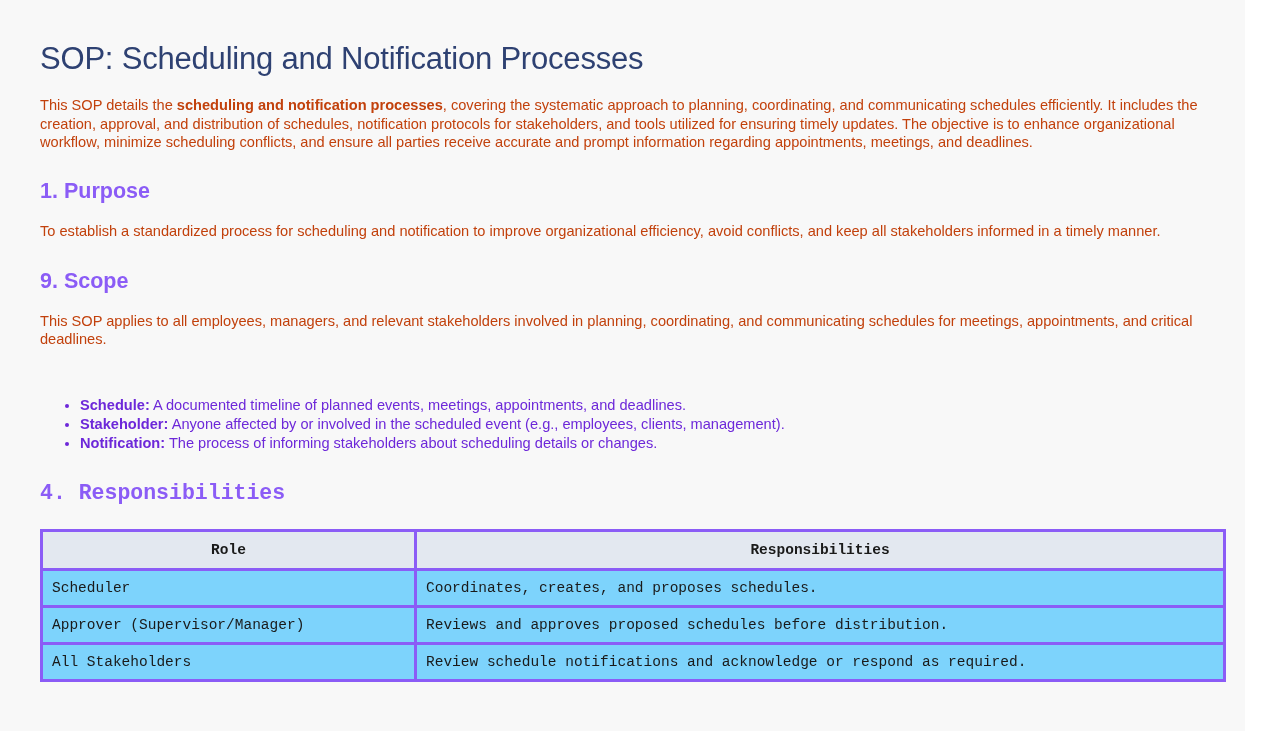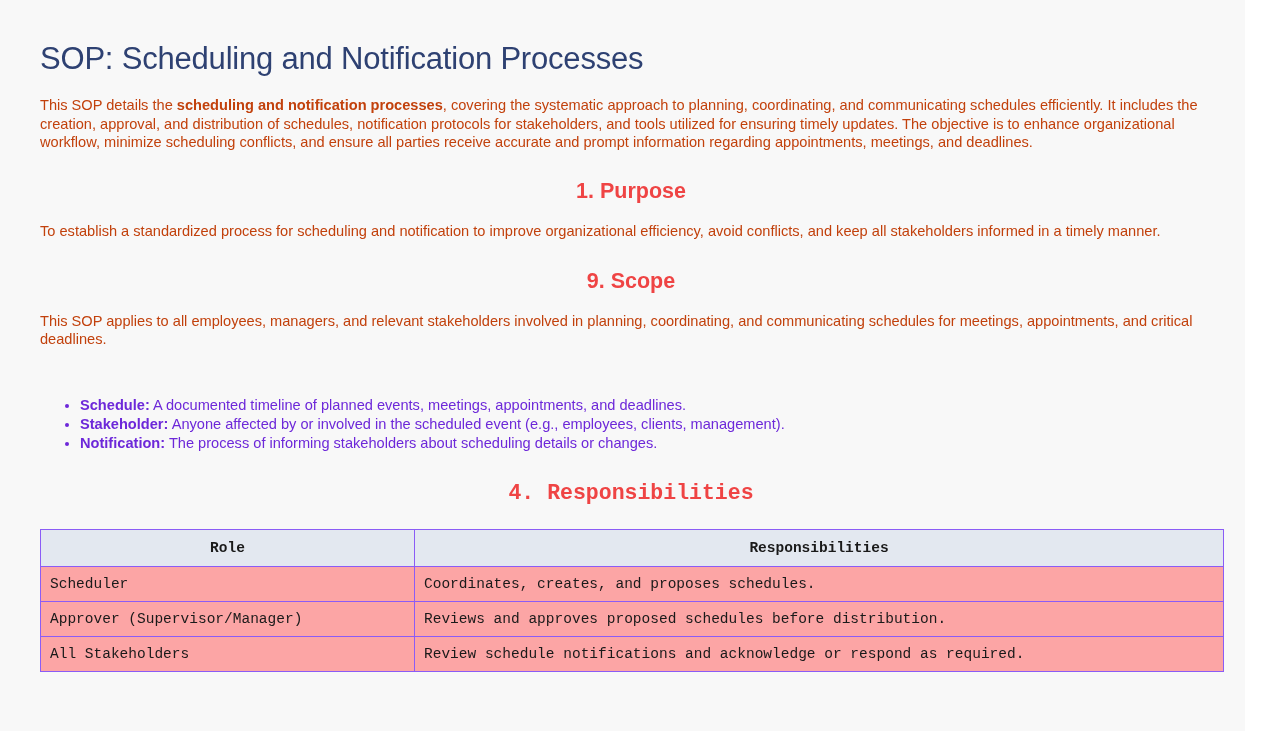--- a/index.html
+++ b/index.html
@@ -33,26 +33,25 @@
   }
   p.body-text {
     color: #c2410c;
     font-size: 14.6px;
     line-height: 18.8px;
     margin: 17px 0 0 0;
     text-align: left;
   }
   p.body-text b { font-weight: bold; }
   h2.section-title {
-    color: #ef4444;
+    color: #8b5cf6;
     font-size: 21.5px;
     font-weight: bold;
     margin: 0;
     line-height: 1.2;
-    text-align: center;
   }
   .sec-purpose { padding-top: 27px; }
   .sec-scope { padding-top: 28px; }
   .sec-definitions { padding-top: 28px; }
   .sec-responsibilities { padding-top: 28px; font-family: Liberation Mono, monospace; }
   .after-head { margin-top: 23px; }
   ul.def-list {
     margin: 19px 0 0 0;
     padding-left: 40px;
     list-style-type: disc;
@@ -66,32 +65,32 @@
   ul.def-list li b { font-weight: bold; }
   table.resp-table {
     border-collapse: collapse;
     width: 1183px;
     margin-top: 22px;
     table-layout: fixed;
     background: #ffffff;
   }
   table.resp-table th,
   table.resp-table td {
-    border: 1px solid #8b5cf6;
+    border: 3px solid #8b5cf6;
     font-size: 14.5px;
     color: #1a1a1a;
   }
   table.resp-table th {
     background: #e3e8f0;
     font-weight: bold;
     text-align: center;
     padding: 10px 8px;
   }
   table.resp-table td {
-    background: #fca5a5;
+    background: #7dd3fc;
     text-align: left;
     padding: 9px 9px;
     font-weight: normal;
   }
   table.resp-table col.c-role { width: 374px; }
   table.resp-table col.c-resp { width: 809px; }
 </style>
 </head>
 <body>
 

